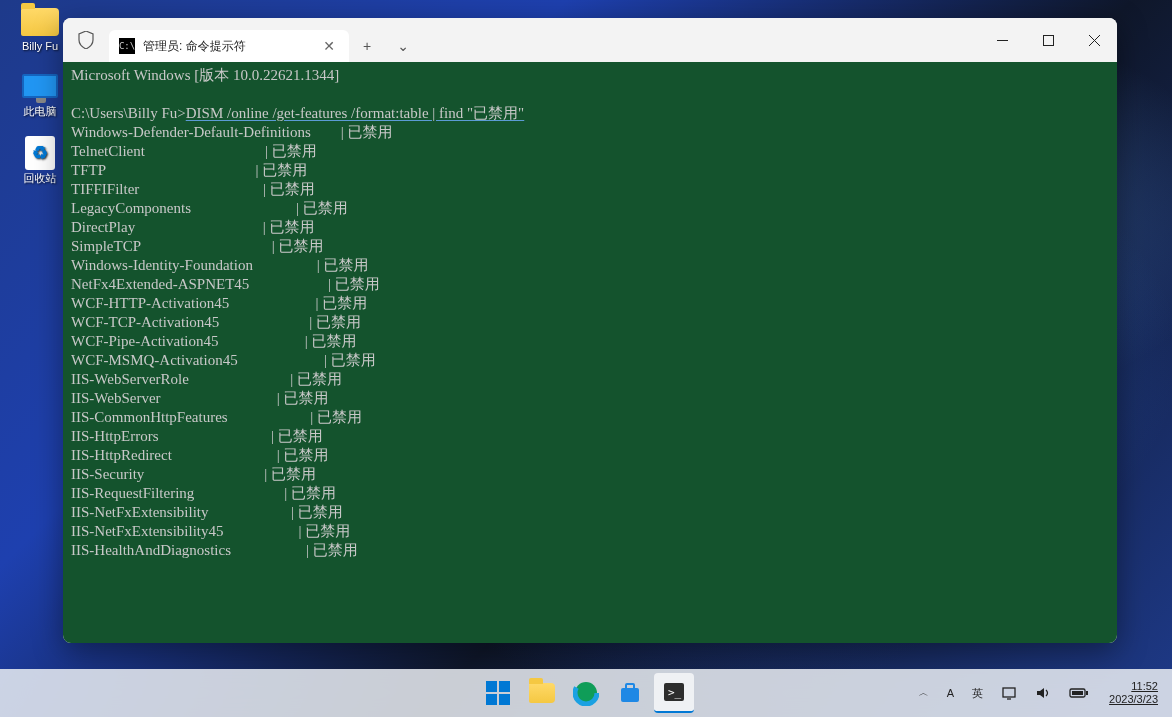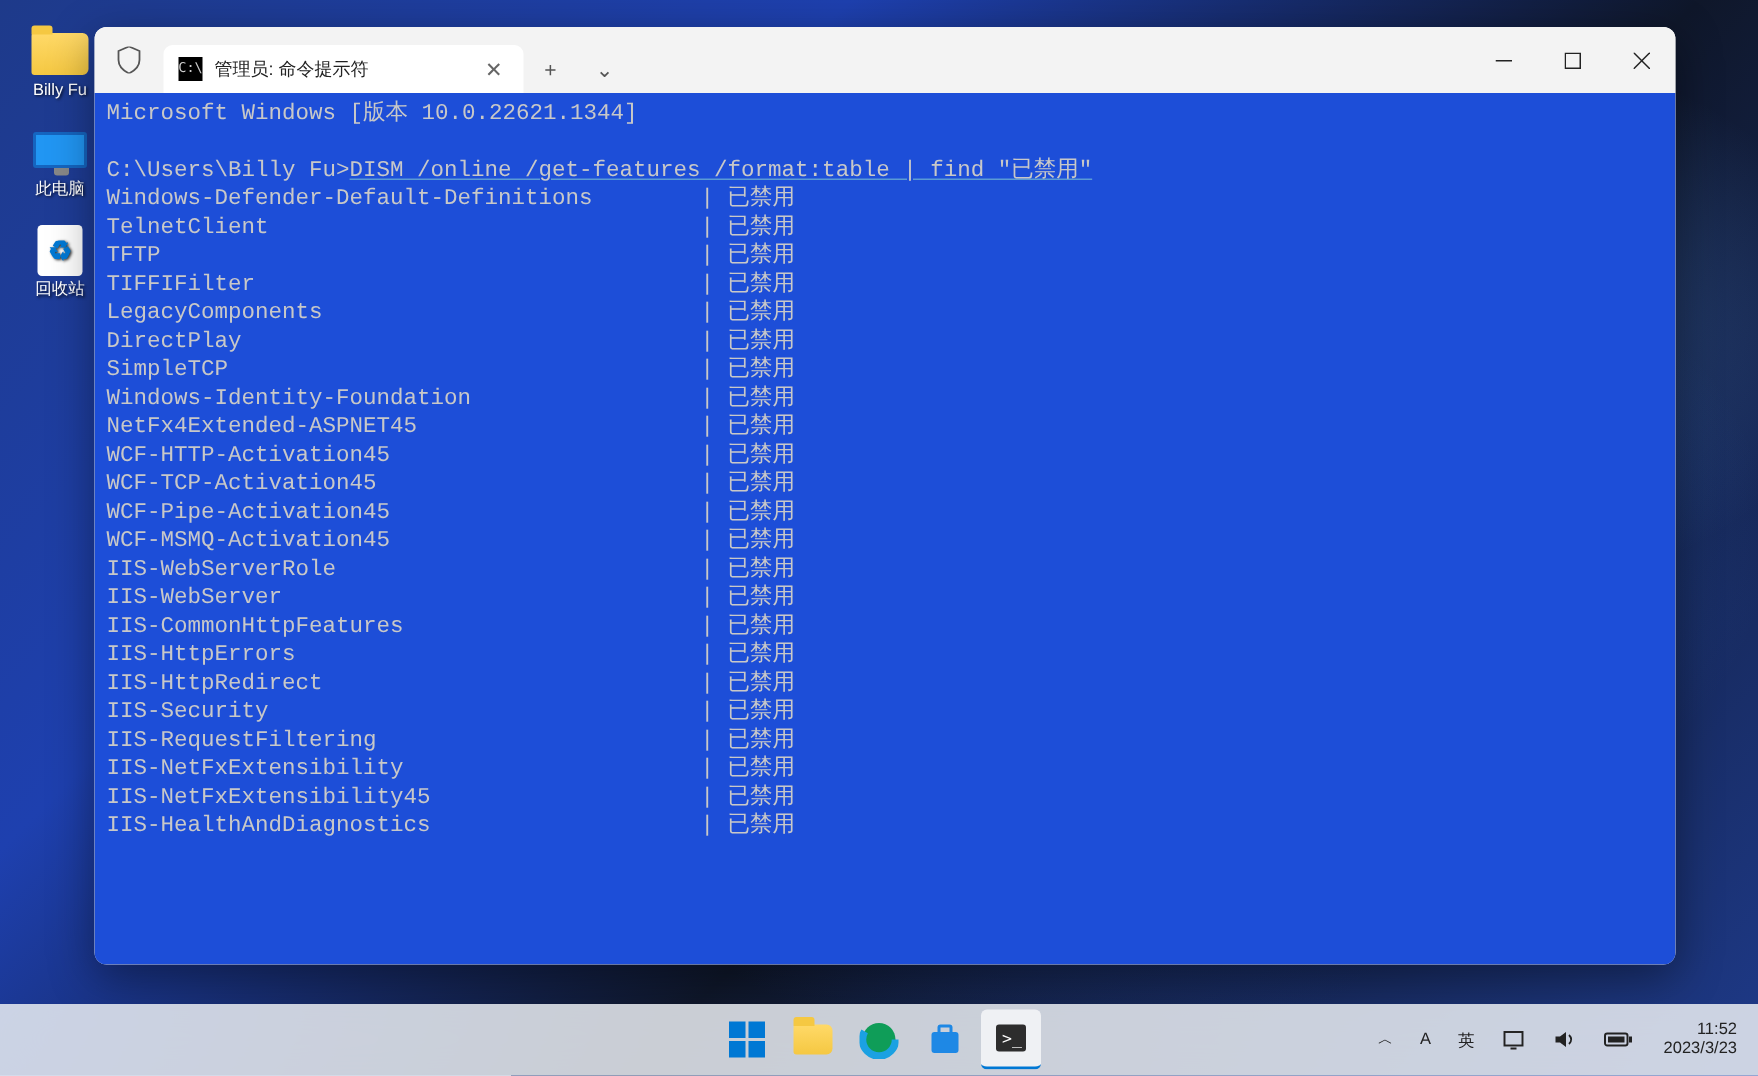--- a/index.html
+++ b/index.html
@@ -10,21 +10,21 @@
   overflow: hidden; position: relative; color: #fff;
 }
 .wallpaper-swoosh {
   position: absolute; inset: 0;
   background:
     radial-gradient(ellipse 600px 400px at 70% 50%, rgba(59,130,246,.4), transparent 60%),
     radial-gradient(ellipse 400px 300px at 85% 30%, rgba(96,165,250,.3), transparent 60%),
     radial-gradient(ellipse 500px 350px at 60% 70%, rgba(30,58,138,.6), transparent 60%);
 }
 
-.desktop-icons { position: absolute; top: 16px; left: 8px; width: 70px; }
+.desktop-icons { position: absolute; top: 2px; left: 8px; width: 70px; }
 .desktop-icon {
   width: 64px; display: flex; flex-direction: column;
   align-items: center; margin-bottom: 14px; padding-top:4px;
   font-size: 11px; text-align: center;
   text-shadow: 1px 1px 2px rgba(0,0,0,.8); cursor: pointer;
 }
 .desktop-icon .glyph {
   width: 40px; height: 32px; margin-bottom: 2px;
   display: flex; align-items: center; justify-content: center;
 }
@@ -63,22 +63,22 @@
   width: 36px; height:32px; margin-top:12px;
   display:flex; align-items:center; justify-content:center;
   color:#555; cursor:pointer; font-size:14px;
 }
 .titlebar-spacer { flex:1; }
 .winbtn {
   width:46px; height:44px; display:flex; align-items:center;
   justify-content:center; color:#222; cursor:pointer;
 }
 .terminal {
-  flex:1; background:#1d4ed8; color:#c8c8c8;
-  font-family: Liberation Mono, monospace;
+  flex:1; background:#14532d; color:#c8c8c8;
+  font-family: Liberation Serif, serif;
   font-size: 15px; line-height: 19px;
   padding: 4px 8px; overflow-y:auto; position:relative;
 }
 .terminal::-webkit-scrollbar{width:14px;}
 .terminal::-webkit-scrollbar-track{background:#0c1420;}
 .terminal::-webkit-scrollbar-thumb{background:#4a5568;border-radius:7px;}
 .prompt-cmd { color:#c8c8c8; text-decoration: underline; text-decoration-color:#5b9bd5; text-underline-offset:2px;}
 .row { display:flex; white-space:pre; }
 
 .taskbar {
@@ -95,21 +95,21 @@
 .win-logo {
   width:24px; height:24px; display:grid;
   grid-template: 1fr 1fr/1fr 1fr; gap:2px;
 }
 .win-logo div{background:#0078d4;}
 .tray {
   position:absolute; right:8px; display:flex; align-items:center;
   gap:10px; color:#222; font-size:11px;
 }
 .tray-item{cursor:pointer; padding:4px;}
-.tray-clock{text-align:right; line-height:13px; padding:0 6px; cursor:pointer;}
+.tray-clock{text-align:right; line-height:13px; padding:0 6px; cursor:pointer;text-decoration:underline;}
 .tray-chevron{font-size:10px;}
 svg{display:block;}
 </style>
 </head>
 <body>
 
 <div class="wallpaper-swoosh"></div>
 
 <div class="desktop-icons">
   <div class="desktop-icon">

